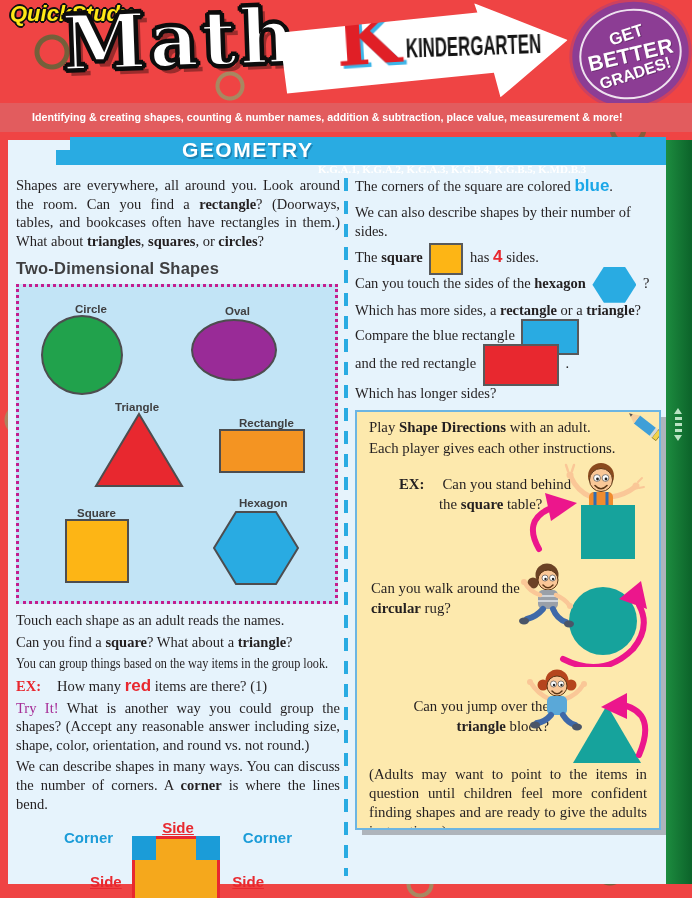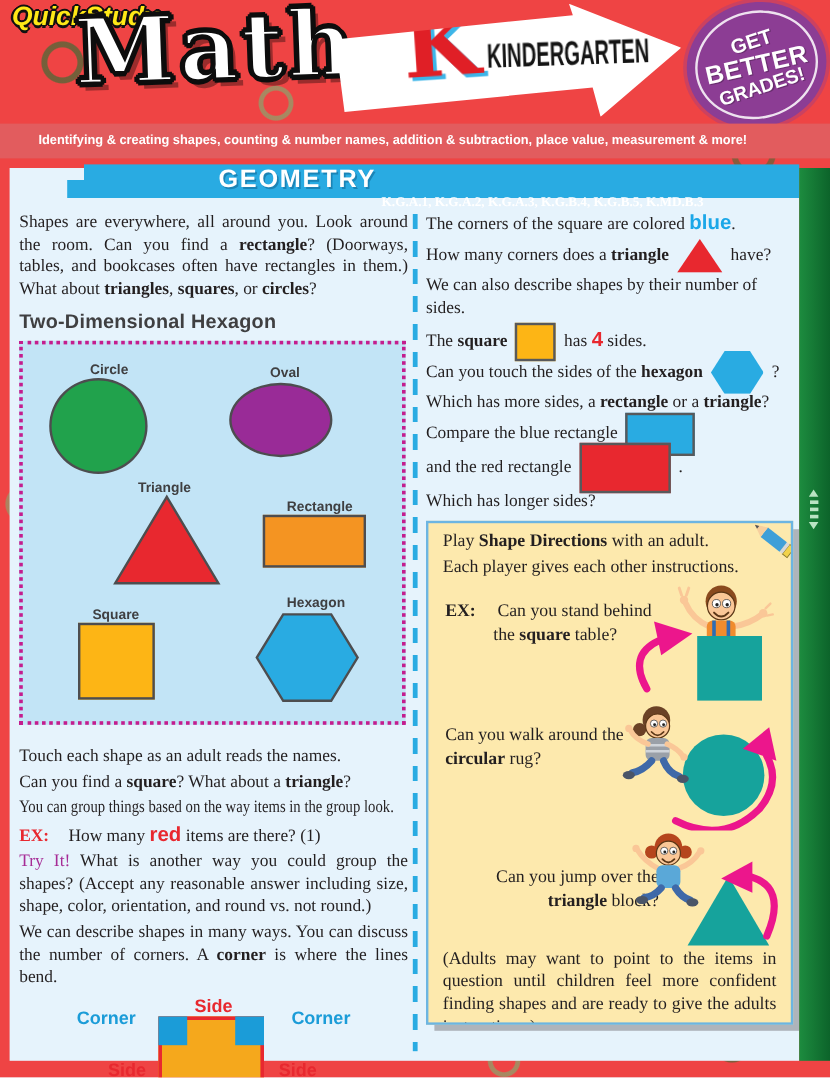--- a/index.html
+++ b/index.html
@@ -61,21 +61,21 @@
     letter-spacing:1.5px; text-shadow:1.5px 1.5px 0 rgba(0,60,100,.35); }
   .geo-standards { position:absolute; left:248px; top:27px; font:700 11px/1 "Liberation Serif", serif; color:#fff; }
 
   
   .col-left { position:absolute; left:8px; top:36px; width:324px; color:#231f20; }
   p.body { font:14.5px/1.28 "Liberation Serif", serif; margin:0 0 3px; }
   .just { text-align:justify; }
   .squeeze { white-space:nowrap; transform:scaleX(.845); transform-origin:left; width:118%; }
   h3.twod { font:800 16.5px "Liberation Sans", sans-serif; color:#3f3f41; margin:9px 0 6px; letter-spacing:.2px; }
 
-  .shapes-box { position:relative; width:322px; height:320px; background:#c2e4f6; border:3px dotted #c41d8e; margin-bottom:17px; }
+  .shapes-box { position:relative; width:322px; height:320px; background:#c2e4f6; border:3px dotted #c41d8e; margin-bottom:7px; }
   .shape-label { position:absolute; font:800 11.5px "Liberation Sans", sans-serif; color:#3f3f41; }
   .shp { position:absolute; }
   .l-circle { left:56px; top:16px; } .circle { left:22px; top:28px; width:82px; height:80px; border-radius:50%; background:#21a24c; border:2px solid #4d4d4f; }
   .l-oval { left:206px; top:18px; } .oval { left:172px; top:32px; width:86px; height:62px; border-radius:50%; background:#992b97; border:2px solid #4d4d4f; }
   .l-tri { left:96px; top:114px; } .tri { left:74px; top:124px; }
   .l-rect { left:220px; top:130px; } .rect { left:200px; top:142px; width:86px; height:44px; background:#f49422; border:2px solid #4d4d4f; }
   .l-square { left:58px; top:220px; } .square { left:46px; top:232px; width:64px; height:64px; background:#fdb515; border:2px solid #4d4d4f; }
   .l-hex { left:220px; top:210px; } .hexa { left:192px; top:222px; }
 
   .ex-line { margin:7px 0 8px; }
@@ -84,21 +84,21 @@
   .seg.pad { margin-left:16px; }
   .seg.redbig { font:700 17px "Liberation Sans", sans-serif; color:#e8282f; }
   .seg.bluebig { font:700 17px "Liberation Sans", sans-serif; color:#1ba7e8; }
   .seg.magenta { font-weight:400; color:#a62c96; }
 
   .cd { position:relative; width:252px; height:130px; margin:6px auto 0; }
   .cd-sq { position:absolute; left:80px; top:17px; width:88px; height:88px; background:#f5a81c; border:3px solid #e8282f; }
   .cc { position:absolute; width:24px; height:24px; background:#1b9cd8; }
   .cc1 { left:-3px; top:-3px; } .cc2 { right:-3px; top:-3px; }
   .cl { position:absolute; font:800 15px "Liberation Sans", sans-serif; }
-  .corner { color:#1b9cd8; } .side { color:#e8282f; }
+  .corner { color:#1b9cd8; } .side { color:#e8282f;text-decoration:underline; }
   .tl { left:12px; top:10px; } .tr { right:12px; top:10px; }
   .stop { left:50%; top:0; transform:translateX(-50%); }
   .sleft { left:38px; top:54px; } .sright { right:40px; top:54px; }
 
   
   .divider { position:absolute; left:336px; top:38px; width:4px; height:698px;
     background:repeating-linear-gradient(180deg,#29abe2 0 13px,transparent 13px 23px); }
 
   
   .col-right { position:absolute; left:347px; top:36px; width:306px; color:#231f20; }
@@ -112,21 +112,21 @@
 
   .ycdt-box { position:relative; margin-top:4px; width:306px; height:420px; background:#fde9ad;
     border:2px solid #6cb5e2; box-shadow:6px 6px 0 -1px #aeb4bb; padding:6px 12px; overflow:hidden; }
   .ycdt-title { text-align:center; font:700 17px "Liberation Serif", serif; color:#b01e74; margin:2px 0 3px; }
   .ycdt-box p.body { margin:0 0 3px; font-size:14.8px; }
   .pencil { position:absolute; top:-8px; right:-6px; }
   .ycdt-item { position:relative; }
   .it1 { height:98px; } .it2 { height:108px; } .it3 { height:98px;text-align:right; }
   .ycdt-text { position:absolute; left:2px; width:178px; font:14.8px/1.32 "Liberation Serif", serif; margin:0; }
   .hang { padding-left:40px; text-indent:-40px; }
-  .it1 .ycdt-text { top:14px; } .it2 .ycdt-text { top:20px; } .it3 .ycdt-text { top:30px; }
+  .it1 .ycdt-text { top:14px;margin-left:28px; } .it2 .ycdt-text { top:20px; } .it3 .ycdt-text { top:30px; }
   .exlabel { font-weight:700; margin-right:18px; }
   .illus { position:absolute; right:-4px; top:0; }
   .ycdt-foot { text-align:justify; margin-top:2px; }
 </style>
 </head>
 <body>
 
 <div class="page">
 
   <div class="header">
@@ -151,21 +151,21 @@
 
   <div class="sheet">
 
     <div class="geo-banner">
       <span class="geo-title">GEOMETRY</span>
       <span class="geo-standards">K.G.A.1, K.G.A.2, K.G.A.3, K.G.B.4, K.G.B.5, K.MD.B.3</span>
     </div>
 
     <div class="col-left">
       <p class="body just"><span class="seg">Shapes are everywhere, all around you. Look around the room. Can you find a </span><span class="seg b">rectangle</span><span class="seg">? (Doorways, tables, and bookcases often have rectangles in them.) What about </span><span class="seg b">triangles</span><span class="seg">, </span><span class="seg b">squares</span><span class="seg">, or </span><span class="seg b">circles</span><span class="seg">?</span></p>
-      <h3 class="twod">Two-Dimensional Hexagon</h3>
+      <h3 class="twod">Two-Dimensional Shapes</h3>
 
       <div class="shapes-box">
         <span class="shape-label l-circle">Circle</span>
         <div class="shp circle"></div>
         <span class="shape-label l-oval">Oval</span>
         <div class="shp oval"></div>
         <span class="shape-label l-tri">Triangle</span>
         <svg class="shp tri" width="92" height="78" viewBox="0 0 92 78">
           <polygon points="46,3 89,75 3,75" fill="#e8282f" stroke="#4d4d4f" stroke-width="2"></polygon>
         </svg>
@@ -198,21 +198,20 @@
           <i class="cc cc2"></i>
 
         </div>
       </div>
     </div>
 
     <div class="divider"></div>
 
     <div class="col-right">
       <p class="body"><span class="seg">The corners of the square are colored </span><span class="seg bluebig">blue</span><span class="seg">.</span></p>
-      <p class="body"><span class="seg">How many corners does a </span><span class="seg b">triangle</span><span class="seg"> </span><span class="ishape tri-red"></span><span class="seg"> have?</span></p>
       <p class="body"><span class="seg">We can also describe shapes by their number of sides.</span></p>
       <p class="body"><span class="seg">The </span><span class="seg b">square</span><span class="seg"> </span><span class="ishape sq-orange"></span><span class="seg"> has </span><span class="seg redbig">4</span><span class="seg"> sides.</span></p>
       <p class="body"><span class="seg">Can you touch the sides of the </span><span class="seg b">hexagon</span><span class="seg"> </span><span class="ishape hex-blue"></span><span class="seg"> ?</span></p>
       <p class="body"><span class="seg">Which has more sides, a </span><span class="seg b">rectangle</span><span class="seg"> or a </span><span class="seg b">triangle</span><span class="seg">?</span></p>
       <p class="body"><span class="seg">Compare the blue rectangle </span><span class="ishape rect-blue"></span></p>
       <p class="body"><span class="seg">and the red rectangle </span><span class="ishape rect-red"></span><span class="seg"> .</span></p>
       <p class="body"><span class="seg">Which has longer sides?</span></p>
 
       <div class="ycdt-box">
         <svg class="pencil" width="42" height="42" viewBox="0 0 42 42">

